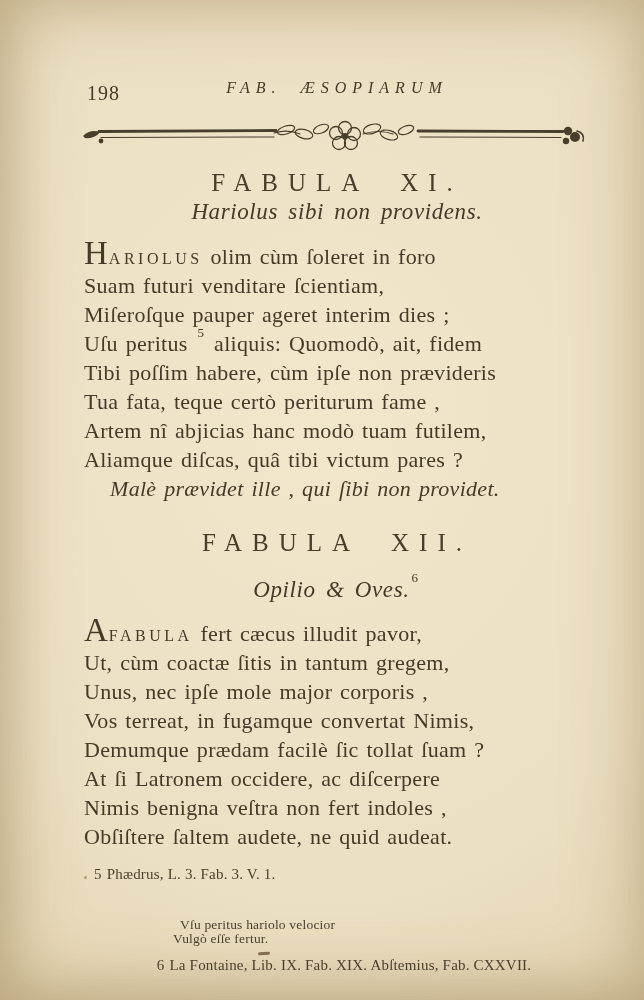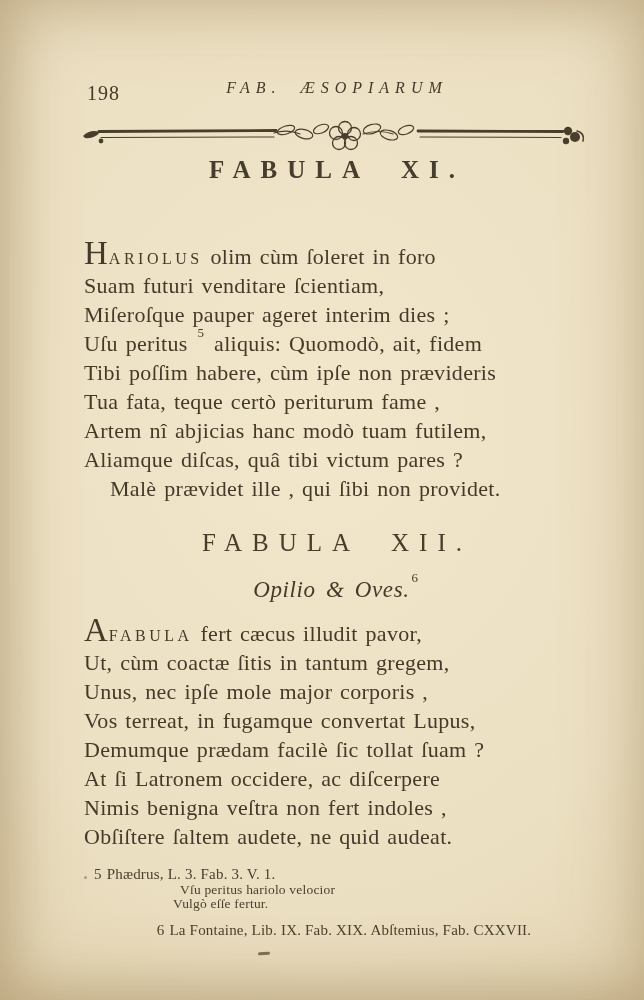--- a/index.html
+++ b/index.html
@@ -19,38 +19,38 @@
   }
   .textcol{position:absolute;left:84px;width:506px;}
   
   .header{top:79px;height:28px;}
   .pagenum{position:absolute;left:3px;top:3px;font-size:20px;letter-spacing:1px;}
   .running-title{text-align:center;font-style:italic;font-size:16px;letter-spacing:6px;word-spacing:9px;white-space:nowrap;}
   
   .divider{position:absolute;left:80px;top:119px;width:505px;height:34px;}
   
   .fab-heading{text-align:center;font-size:25px;letter-spacing:10px;word-spacing:16px;white-space:nowrap;color:#473d2c;}
-  .h11{top:156px;font-weight:bold;}
+  .h11{top:169px;}
   .h12{top:529px;}
   .fab-subtitle{text-align:center;font-style:italic;font-size:23px;letter-spacing:.6px;word-spacing:4px;white-space:nowrap;}
   .s11{top:199px;}
   .s12{top:577px;}
   .fnref{font-size:13px;line-height:0;position:relative;top:-6px;padding:0 2px;font-style:normal;}
   
   .verse{font-size:22px;line-height:29px;letter-spacing:.3px;word-spacing:2px;white-space:nowrap;}
   .b11{top:242px;}
   .b12{top:619px;}
   .line{height:29px;}
   .opening .dropcap{font-size:33px;line-height:22px;letter-spacing:1px;}
   .opening .opencaps{font-size:16px;letter-spacing:3.5px;margin-top:28px;}
-  .moral{padding-left:26px;}
+  .moral{padding-left:26px;font-style:italic;}
   
   .footnotes{position:absolute;left:94px;top:866px;width:500px;font-size:15px;line-height:17px;letter-spacing:.2px;color:#4a4030;}
   .fn-verse{font-size:13.5px;line-height:13.5px;}
-  .fv1{padding-left:86px;}
+  .fv1{padding-left:86px;margin-top:35px;}
   .fv2{padding-left:79px;}
   .fn6{margin-top:12px;text-align:center;}
   .fnnum{padding-right:5px;}
   
   .ink-dash{position:absolute;left:258px;top:952px;width:12px;height:3px;background:#6e5b3d;border-radius:2px;transform:rotate(-4deg);opacity:.85;}
   .speck{position:absolute;width:3px;height:3px;border-radius:50%;background:#8a744e;opacity:.6;}
 </style>
 </head>
 <body>
 
@@ -93,20 +93,21 @@
 
         <circle cx="488" cy="12" r="4.2" fill="#483e2c" stroke="none"></circle>
         <circle cx="495" cy="18" r="5" fill="#483e2c" stroke="none"></circle>
         <circle cx="486" cy="22" r="3.2" fill="#483e2c" stroke="none"></circle>
         <path d="M497,12 q8,2 6,10" stroke-width="1.6"></path>
       </g>
     </svg>
   </div>
 
   <div class="textcol fab-heading h11">FABULA XI.</div>
+  <div class="textcol fab-subtitle s11">Hariolus sibi non providens.</div>
 
   <div class="textcol verse b11">
     <div class="line opening">
       <span class="dropcap">H</span><span class="opencaps">ARIOLUS</span><span> olim cùm ſoleret in foro</span>
     </div>
     <div class="line">Suam futuri venditare ſcientiam,</div>
     <div class="line">Miſeroſque pauper ageret interim dies ;</div>
     <div class="line">
       <span>Uſu peritus </span><sup class="fnref">5</sup><span> aliquis: Quomodò, ait, fidem</span>
     </div>
@@ -121,21 +122,21 @@
   <div class="textcol fab-subtitle s12">
     <span>Opilio &amp; Oves.</span><sup class="fnref">6</sup>
   </div>
 
   <div class="textcol verse b12">
     <div class="line opening">
       <span class="dropcap">A</span><span class="opencaps">FABULA</span><span> fert cæcus illudit pavor,</span>
     </div>
     <div class="line">Ut, cùm coactæ ſitis in tantum gregem,</div>
     <div class="line">Unus, nec ipſe mole major corporis ,</div>
-    <div class="line">Vos terreat, in fugamque convertat Lupus,</div>
+    <div class="line">Vos terreat, in fugamque convertat Nimis,</div>
     <div class="line">Demumque prædam facilè ſic tollat ſuam ?</div>
     <div class="line">At ſi Latronem occidere, ac diſcerpere</div>
     <div class="line">Nimis benigna veſtra non fert indoles ,</div>
     <div class="line">Obſiſtere ſaltem audete, ne quid audeat.</div>
   </div>
 
   <div class="footnotes">
     <div>
       <span class="fnnum">5</span><span>Phædrus, L. 3. Fab. 3. V. 1.</span>
     </div>

